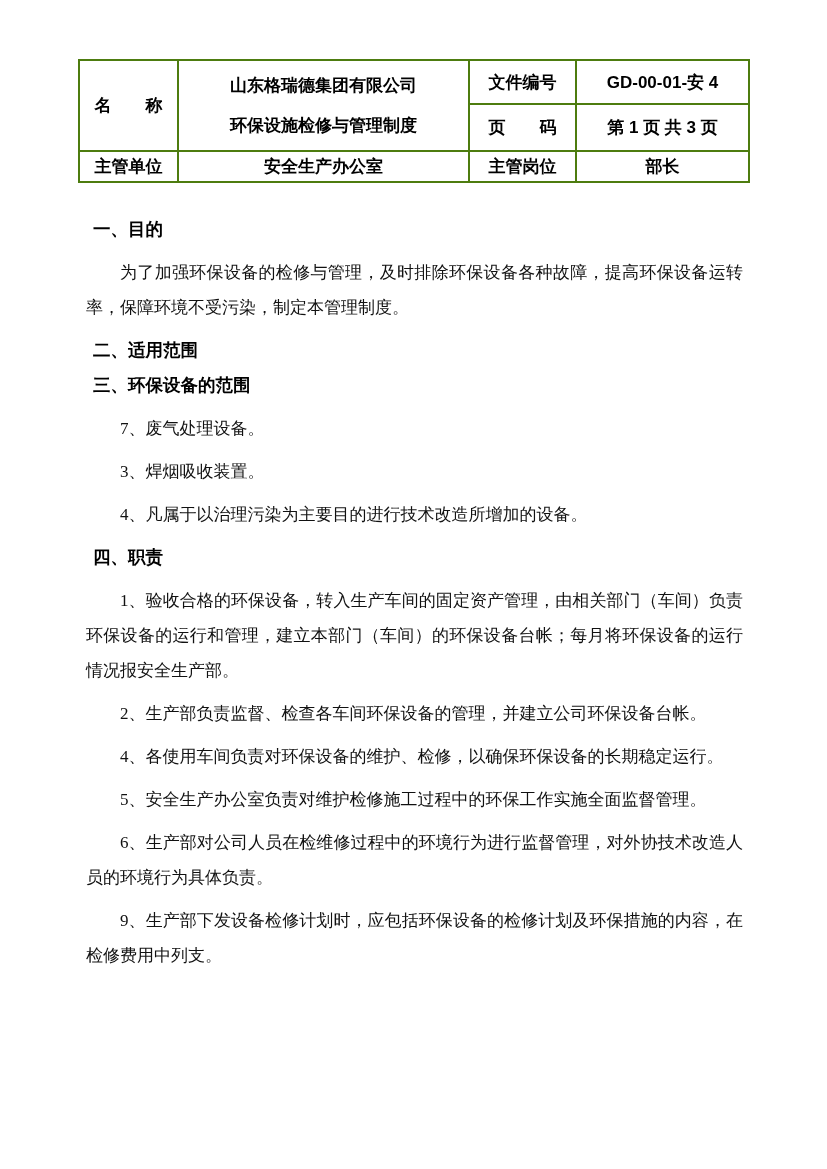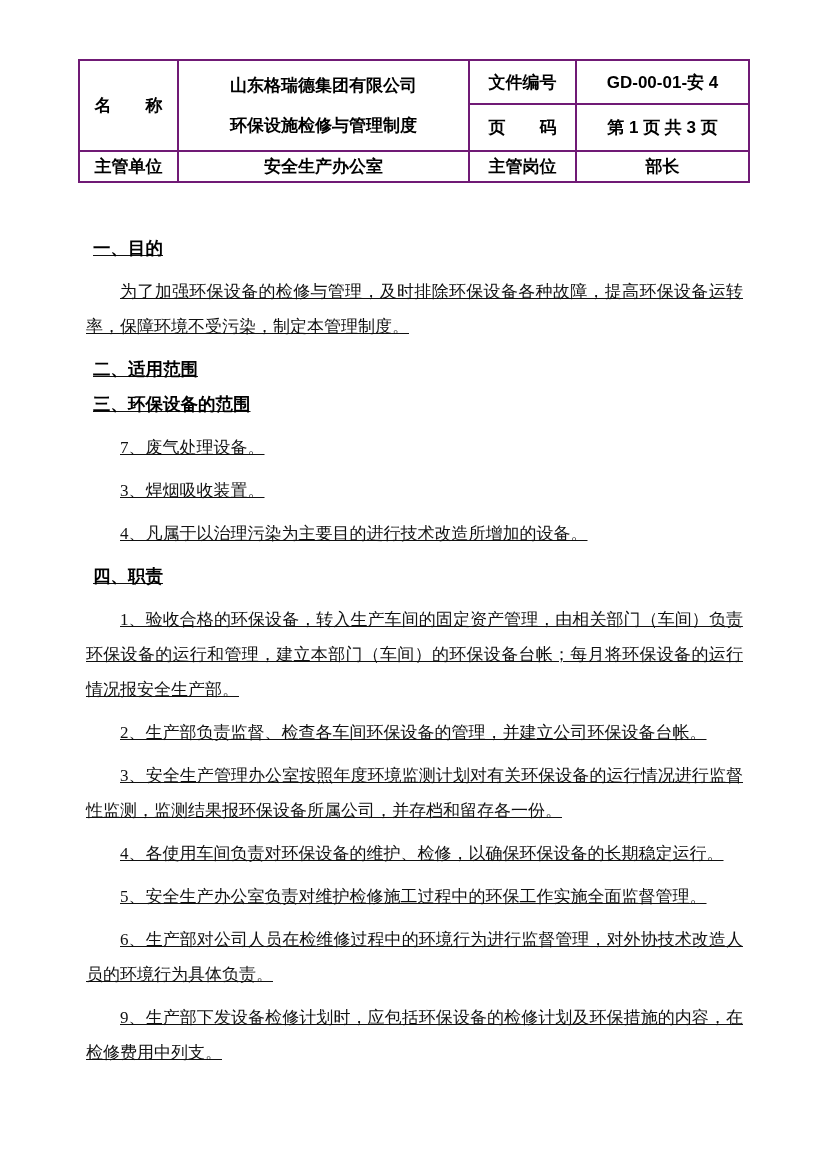--- a/index.html
+++ b/index.html
@@ -24,43 +24,42 @@
     width: 670px;
     border-collapse: collapse;
     table-layout: fixed;
     font-family: "Liberation Sans", sans-serif;
     font-weight: bold;
     font-size: 17px;
     color: #000000;
     text-align: center;
   }
   .doc-table td {
-    border: 2px solid #701a75;
+    border: 2px solid #4d7c0f;
     vertical-align: middle;
     padding: 0 2px;
     overflow: hidden;
     white-space: nowrap;
   }
   .row1 { height: 44px; }
   .row2 { height: 47px; }
   .row3 { height: 31px; }
   .title-cell div { line-height: 40px; }
 
   
   .doc-body {
     position: absolute;
     left: 78px;
-    top: 231px;
+    top: 212px;
     width: 673px;
     font-family: "Liberation Serif", serif;
     font-size: 17px;
     line-height: 35px;
     text-align: justify;
     color: #111111;
-    text-decoration: underline;
   }
   .doc-body h2 {
     margin: 0;
     font-size: 17.5px;
     line-height: 35px;
     font-family: "Liberation Sans", sans-serif;
     font-weight: bold;
     text-indent: 15px;
     text-align: left;
     color: #000000;
@@ -113,20 +112,19 @@
     <h2>二、适用范围</h2>
 
     <h2>三、环保设备的范围</h2>
     <p>7、废气处理设备。</p>
     <p>3、焊烟吸收装置。</p>
     <p>4、凡属于以治理污染为主要目的进行技术改造所增加的设备。</p>
 
     <h2>四、职责</h2>
     <p>1、验收合格的环保设备，转入生产车间的固定资产管理，由相关部门（车间）负责环保设备的运行和管理，建立本部门（车间）的环保设备台帐；每月将环保设备的运行情况报安全生产部。</p>
     <p>2、生产部负责监督、检查各车间环保设备的管理，并建立公司环保设备台帐。</p>
-    <p>3、安全生产管理办公室按照年度环境监测计划对有关环保设备的运行情况进行监督性监测，监测结果报环保设备所属公司，并存档和留存各一份。</p>
     <p>4、各使用车间负责对环保设备的维护、检修，以确保环保设备的长期稳定运行。</p>
     <p>5、安全生产办公室负责对维护检修施工过程中的环保工作实施全面监督管理。</p>
     <p>6、生产部对公司人员在检维修过程中的环境行为进行监督管理，对外协技术改造人员的环境行为具体负责。</p>
     <p>9、生产部下发设备检修计划时，应包括环保设备的检修计划及环保措施的内容，在检修费用中列支。</p>
 
   </div>
 </div>
 
 </body></html>

